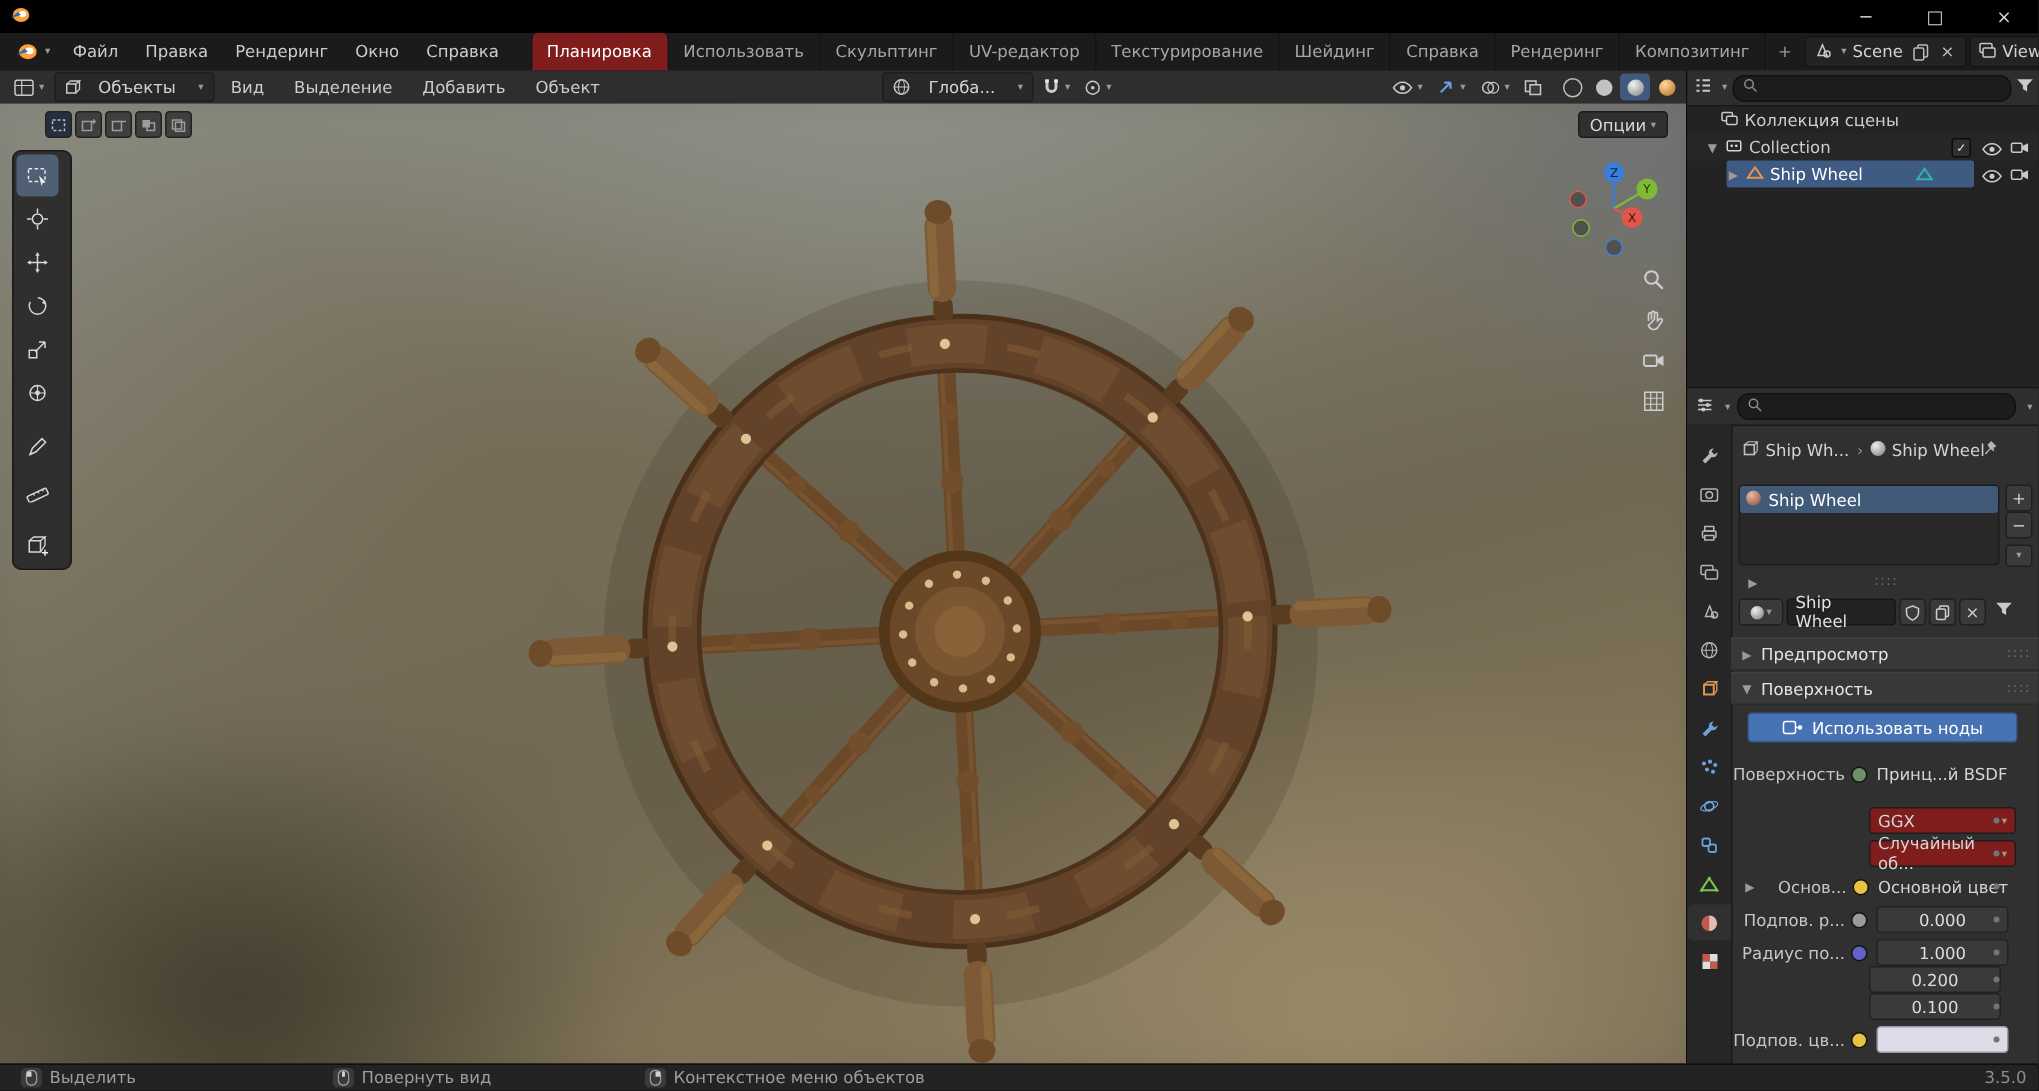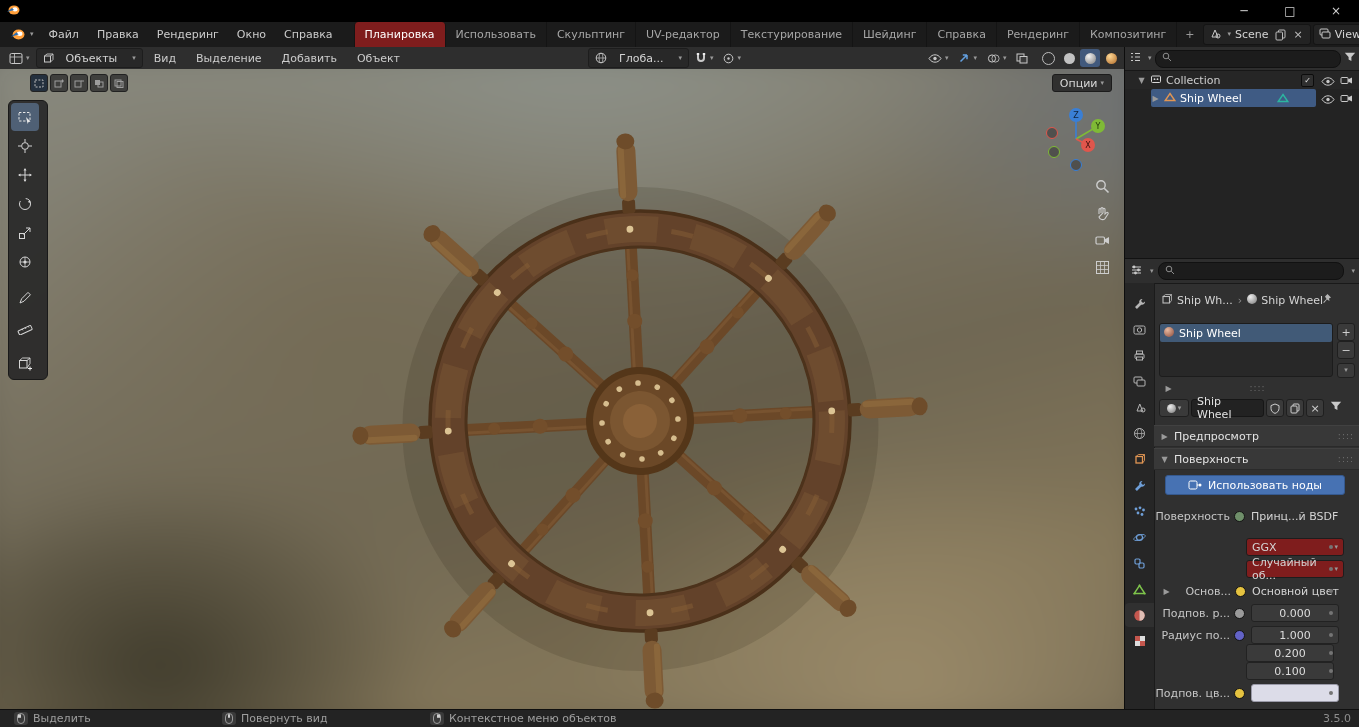--- a/index.html
+++ b/index.html
@@ -569,20 +569,28 @@
           <span><svg width="10" height="10">
                 <circle cx="4" cy="4" r="2.8" fill="none" stroke="#8d8d8d"></circle>
                 <line x1="6.2" y1="6.2" x2="9" y2="9" stroke="#8d8d8d"></line>
               </svg></span>
         </div>
         <span><svg width="12" height="11">
               <path d="M.8.8h10.4L7.4 5v4L4.6 7.4V5Z" fill="#c9c9c9"></path>
             </svg></span>
       </div>
 
+      <div class="o-row">
+        <span style="width:18px"></span>
+        <span><svg width="12" height="10">
+              <rect x="1" y="1" width="7" height="5.5" rx="1" fill="none" stroke="#c9c9c9"></rect>
+              <rect x="4" y="3.5" width="7" height="5.5" rx="1" fill="#232323" stroke="#c9c9c9"></rect>
+            </svg></span>
+        <span>Коллекция сцены</span>
+      </div>
 
       <div class="o-row" style="background:#262626">
         <span class="arrow" style="margin-left:12px">▼</span>
         <span><svg width="12" height="10">
               <rect x="1.5" y="2" width="9" height="6.5" rx="1" fill="none" stroke="#d8d8d8"></rect>
               <circle cx="4.5" cy="5.2" r=".9" fill="#d8d8d8"></circle>
               <circle cx="7.5" cy="5.2" r=".9" fill="#d8d8d8"></circle>
             </svg></span>
         <span>Collection</span>
         <span class="o-ic" style="left:176px">

